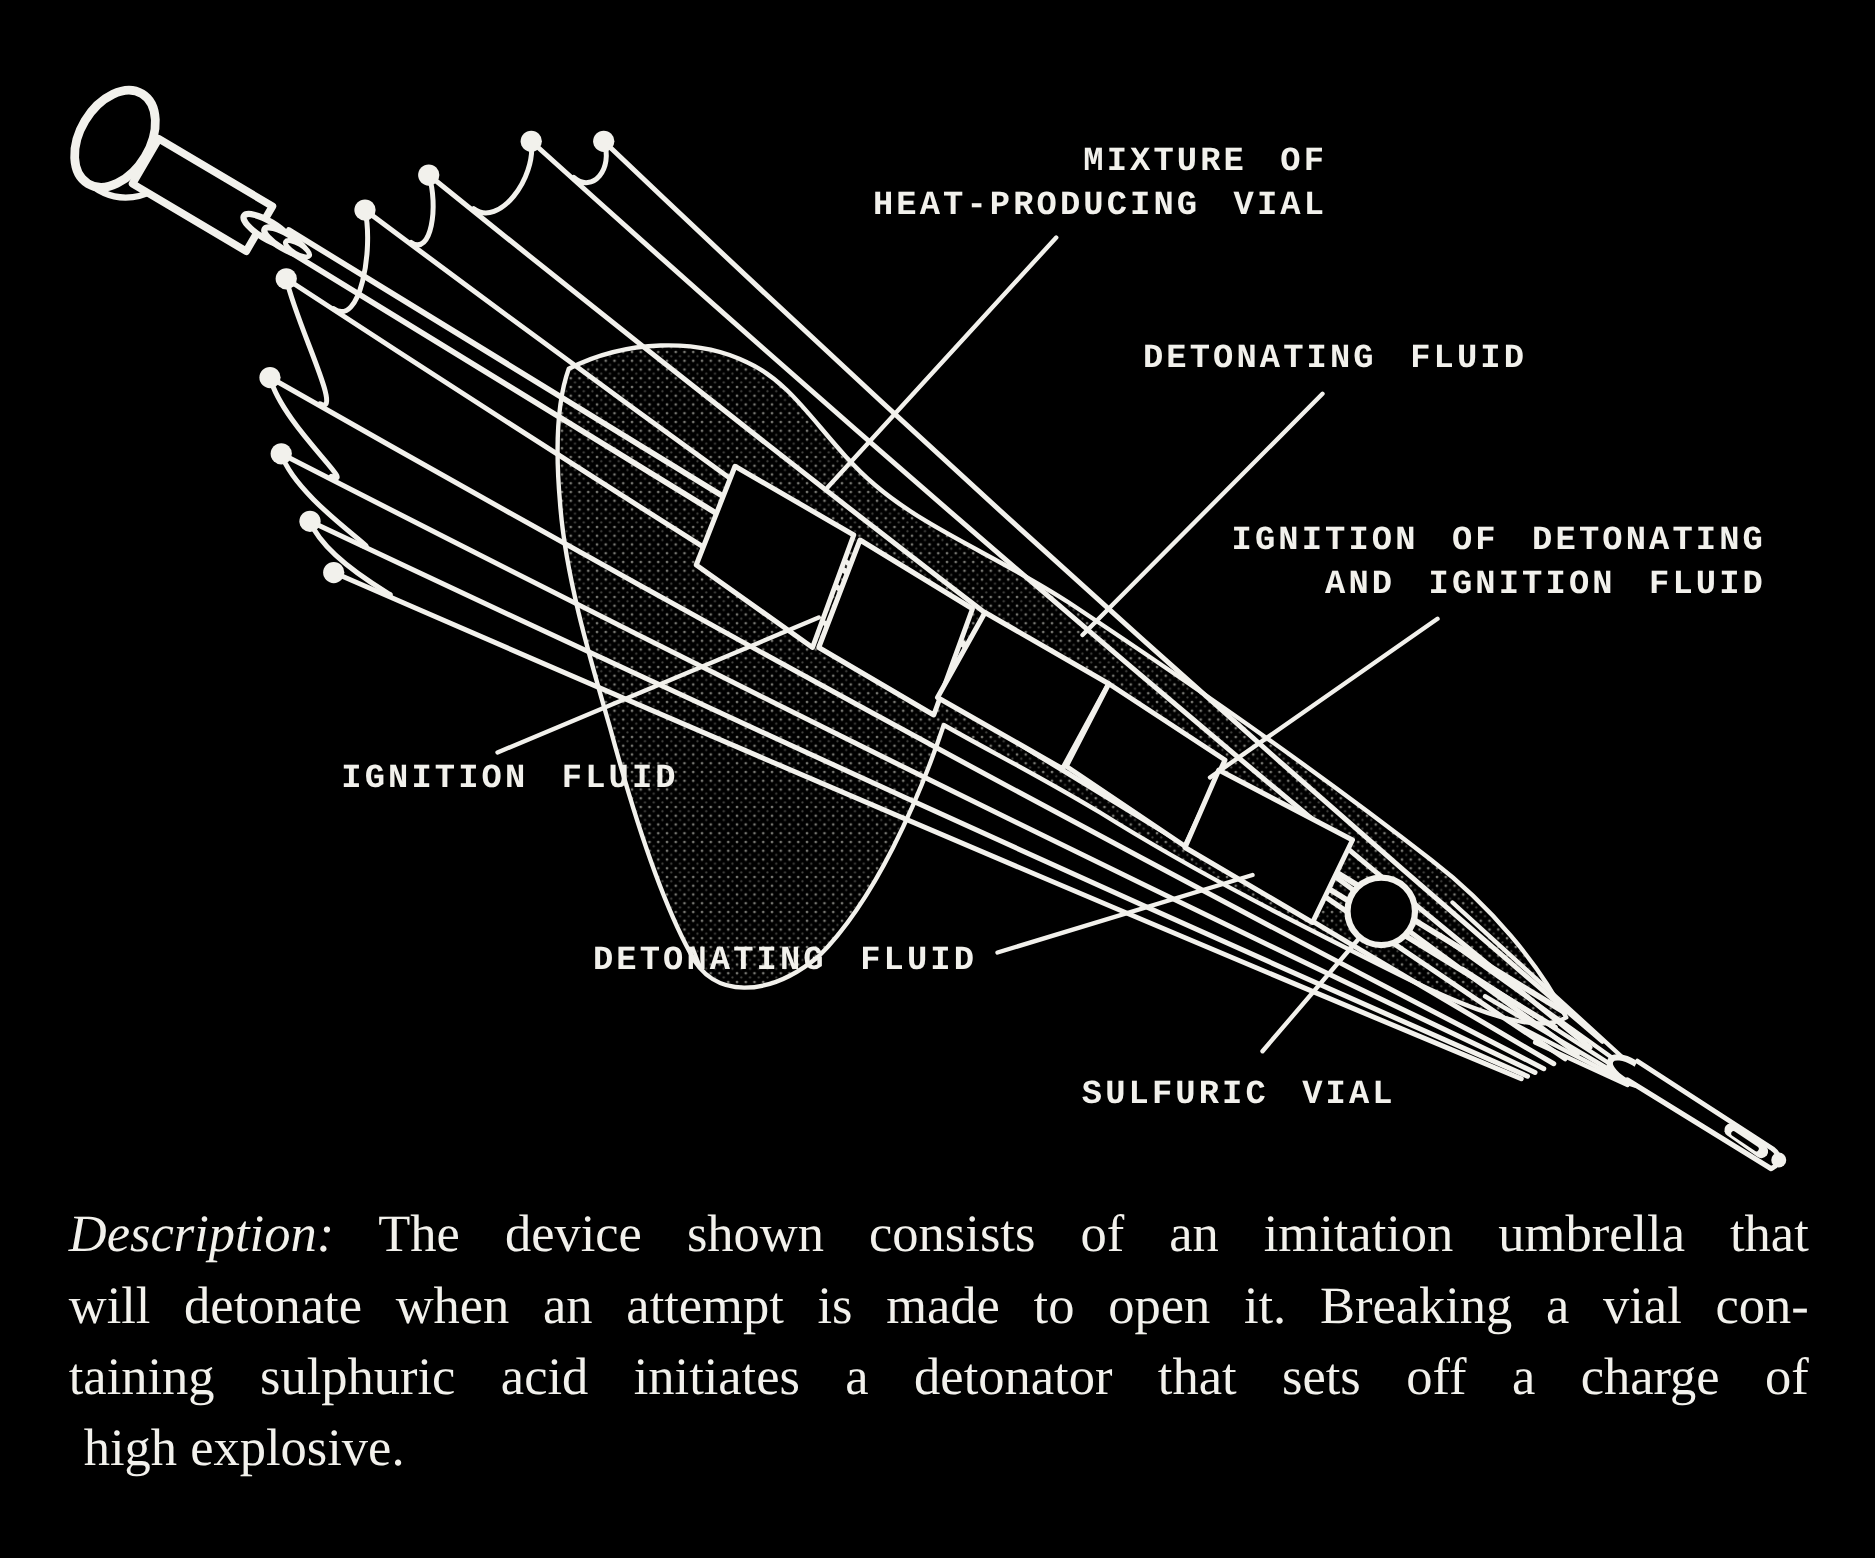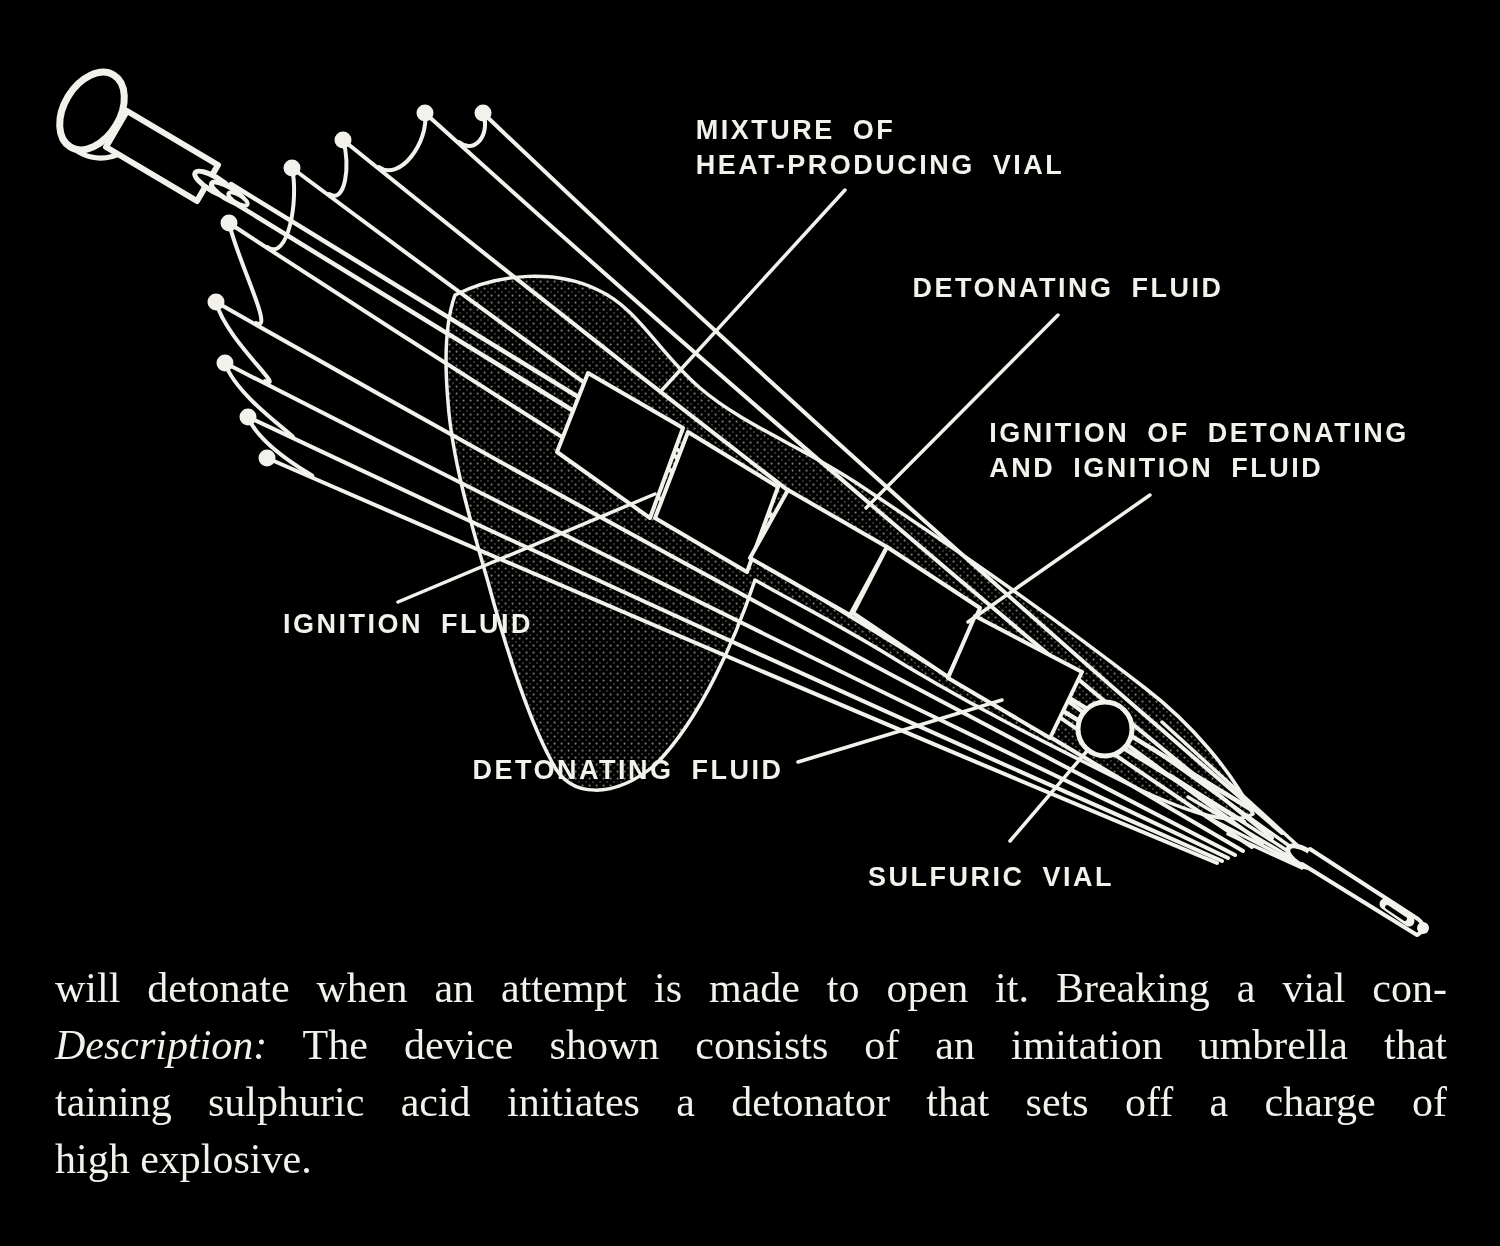--- a/index.html
+++ b/index.html
@@ -1,26 +1,26 @@
 <!DOCTYPE html>
 <html><head>
 <meta charset="utf-8">
 <style>
   html,body{margin:0;padding:0;background:#000;}
   #page{position:relative;width:1500px;height:1246px;background:#000;overflow:hidden;
         font-family:"Liberation Sans",sans-serif;}
   #art{position:absolute;left:0;top:0;}
   .lbl{position:absolute;transform:translate(-50%,-50%);color:#f2f1ec;
-       font-family:Liberation Sans, sans-serif;font-size:27px;font-weight:bold;
-       letter-spacing:2.5px;word-spacing:8px;text-align:left;line-height:35px;
+       font-family:Liberation Mono, monospace;font-size:27px;font-weight:bold;
+       letter-spacing:2.5px;word-spacing:8px;text-align:right;line-height:35px;
        white-space:nowrap;}
   #description{position:absolute;left:55px;top:960px;width:1392px;color:#f2f1ec;
        font-family:"Liberation Serif",serif;font-size:42px;line-height:57px;}
   .desc-line{text-align:justify;text-align-last:justify;}
-  .desc-line.last{text-align:left;text-align-last:left;}
+  .desc-line.last{text-align:left;text-align-last:left;margin-left:12px;}
   .desc-lead{font-style:italic;}
 </style>
 </head>
 <body>
 
 <div id="page">
 
   <svg id="art" width="1500" height="950" viewBox="0 0 1500 950">
     <defs>
       <pattern id="stipple" width="7" height="7" patternUnits="userSpaceOnUse">
@@ -134,19 +134,19 @@
     <div>IGNITION FLUID</div>
   </div>
   <div class="lbl" style="left:628px;top:770px;">
     <div>DETONATING FLUID</div>
   </div>
   <div class="lbl" style="left:991px;top:877px;">
     <div>SULFURIC VIAL</div>
   </div>
 
   <div id="description">
+    <div class="desc-line"><span class="desc-lead">Description:</span> <span>The device shown consists of an imitation umbrella that</span></div>
     <div class="desc-line">will detonate when an attempt is made to open it.  Breaking a vial con-</div>
-    <div class="desc-line"><span class="desc-lead">Description:</span> <span>The device shown consists of an imitation umbrella that</span></div>
     <div class="desc-line">taining sulphuric acid initiates a detonator that sets off a charge of</div>
     <div class="desc-line last">high explosive.</div>
   </div>
 
 </div>
 
 </body></html>

